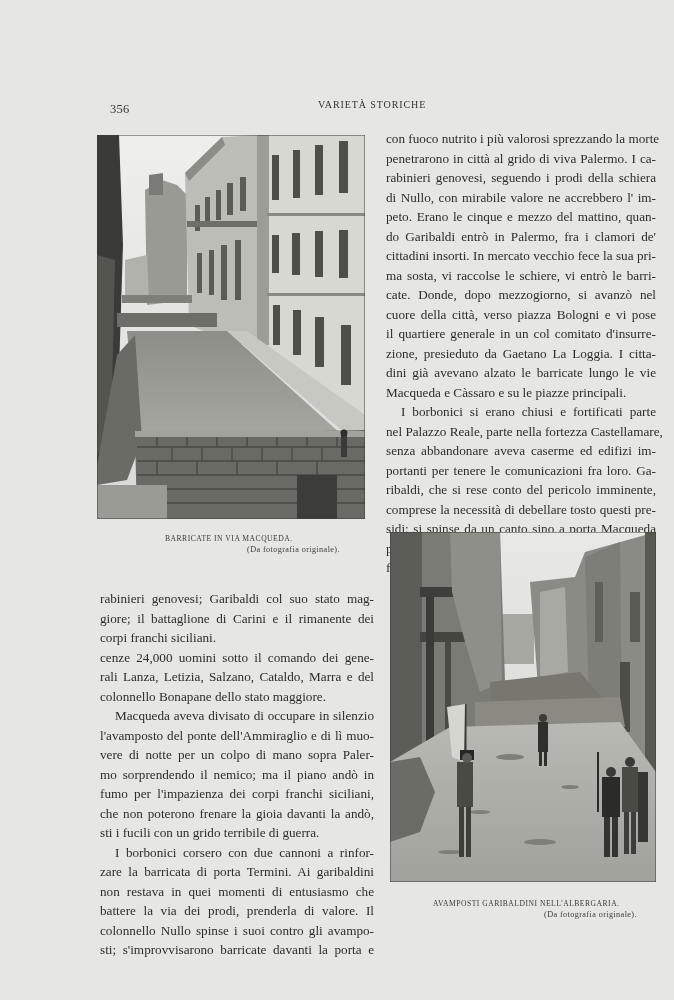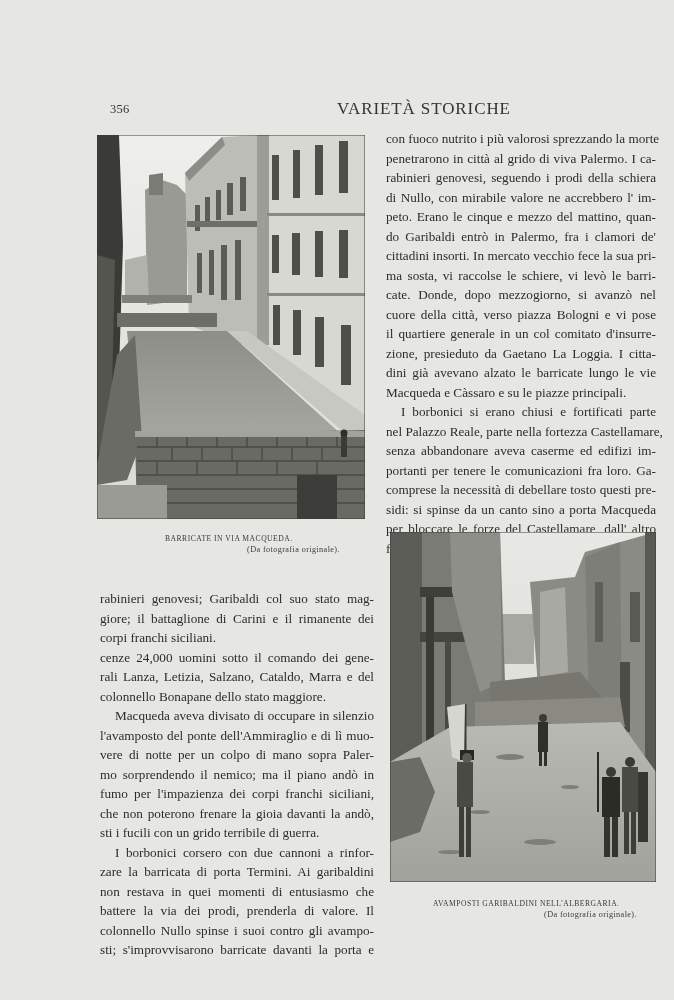--- a/index.html
+++ b/index.html
@@ -5,21 +5,21 @@
   html, body { margin: 0; padding: 0; }
   body {
     width: 674px; height: 1000px; overflow: hidden;
     background: #e6e6e3;
     font-family: "Liberation Serif", "DejaVu Serif", serif;
     color: #2b2b2b;
     position: relative;
   }
   .page { position: absolute; left: 0; top: 0; width: 674px; height: 1000px; margin-top: 33px; }
   .page-number { position: absolute; left: 110px; top: 69px; font-size: 12.5px; letter-spacing: 0.3px; color: #333; }
-  .running-head { position: absolute; left: 337px; top: 66px; font-size: 17px; letter-spacing: 0.9px; color: #333; }
+  .running-head { position: absolute; left: 318px; top: 66px; font-size: 10px; letter-spacing: 0.9px; color: #333; }
 
   .text-block { position: absolute; font-size: 13.2px; line-height: 19.5px; text-align: justify; color: #2c2c2c; }
   .text-block .line { display: block; text-align: justify; text-align-last: justify; white-space: nowrap; }
   .text-block .line.last { text-align-last: left; }
   .text-block .line.indent { padding-left: 15px; }
 
   #col-right { left: 386px; top: 96px; width: 270px; }
   #col-left-bottom { left: 100px; top: 556px; width: 274px; }
 
   .photo { position: absolute; overflow: hidden; background: #6a6a66; }
@@ -149,31 +149,32 @@
   </div>
 
   <div class="text-block" id="col-right">
     <span class="line">con fuoco nutrito i più valorosi sprezzando la morte</span>
     <span class="line">penetrarono in città al grido di viva Palermo. I ca-</span>
     <span class="line">rabinieri genovesi, seguendo i prodi della schiera</span>
     <span class="line">di Nullo, con mirabile valore ne accrebbero l' im-</span>
     <span class="line">peto. Erano le cinque e mezzo del mattino, quan-</span>
     <span class="line">do Garibaldi entrò in Palermo, fra i clamori de'</span>
     <span class="line">cittadini insorti. In mercato vecchio fece la sua pri-</span>
-    <span class="line">ma sosta, vi raccolse le schiere, vi levò le barri-</span>
+    <span class="line">ma sosta, vi raccolse le schiere, vi entrò le barri-</span>
     <span class="line">cate. Donde, dopo mezzogiorno, si avanzò nel</span>
     <span class="line">cuore della città, verso piazza Bologni e vi pose</span>
     <span class="line">il quartiere generale in un col comitato d'insurre-</span>
     <span class="line">zione, presieduto da Gaetano La Loggia. I citta-</span>
     <span class="line">dini già avevano alzato le barricate lungo le vie</span>
     <span class="line last">Macqueda e Càssaro e su le piazze principali.</span>
     <span class="line indent">I borbonici si erano chiusi e fortificati parte</span>
     <span class="line">nel Palazzo Reale, parte nella fortezza Castellamare,</span>
     <span class="line">senza abbandonare aveva caserme ed edifizi im-</span>
     <span class="line">portanti per tenere le comunicazioni fra loro. Ga-</span>
+    <span class="line">ribaldi, che si rese conto del pericolo imminente,</span>
     <span class="line">comprese la necessità di debellare tosto questi pre-</span>
     <span class="line">sidi: si spinse da un canto sino a porta Macqueda</span>
     <span class="line">per bloccare le forze del Castellamare, dall' altro</span>
     <span class="line">fece occupare la piazza della cattedrale vigilando</span>
   </div>
 
   <div class="text-block" id="col-left-bottom">
     <span class="line">rabinieri genovesi; Garibaldi col suo stato mag-</span>
     <span class="line">giore; il battaglione di Carini e il rimanente dei</span>
     <span class="line last">corpi franchi siciliani.</span>

